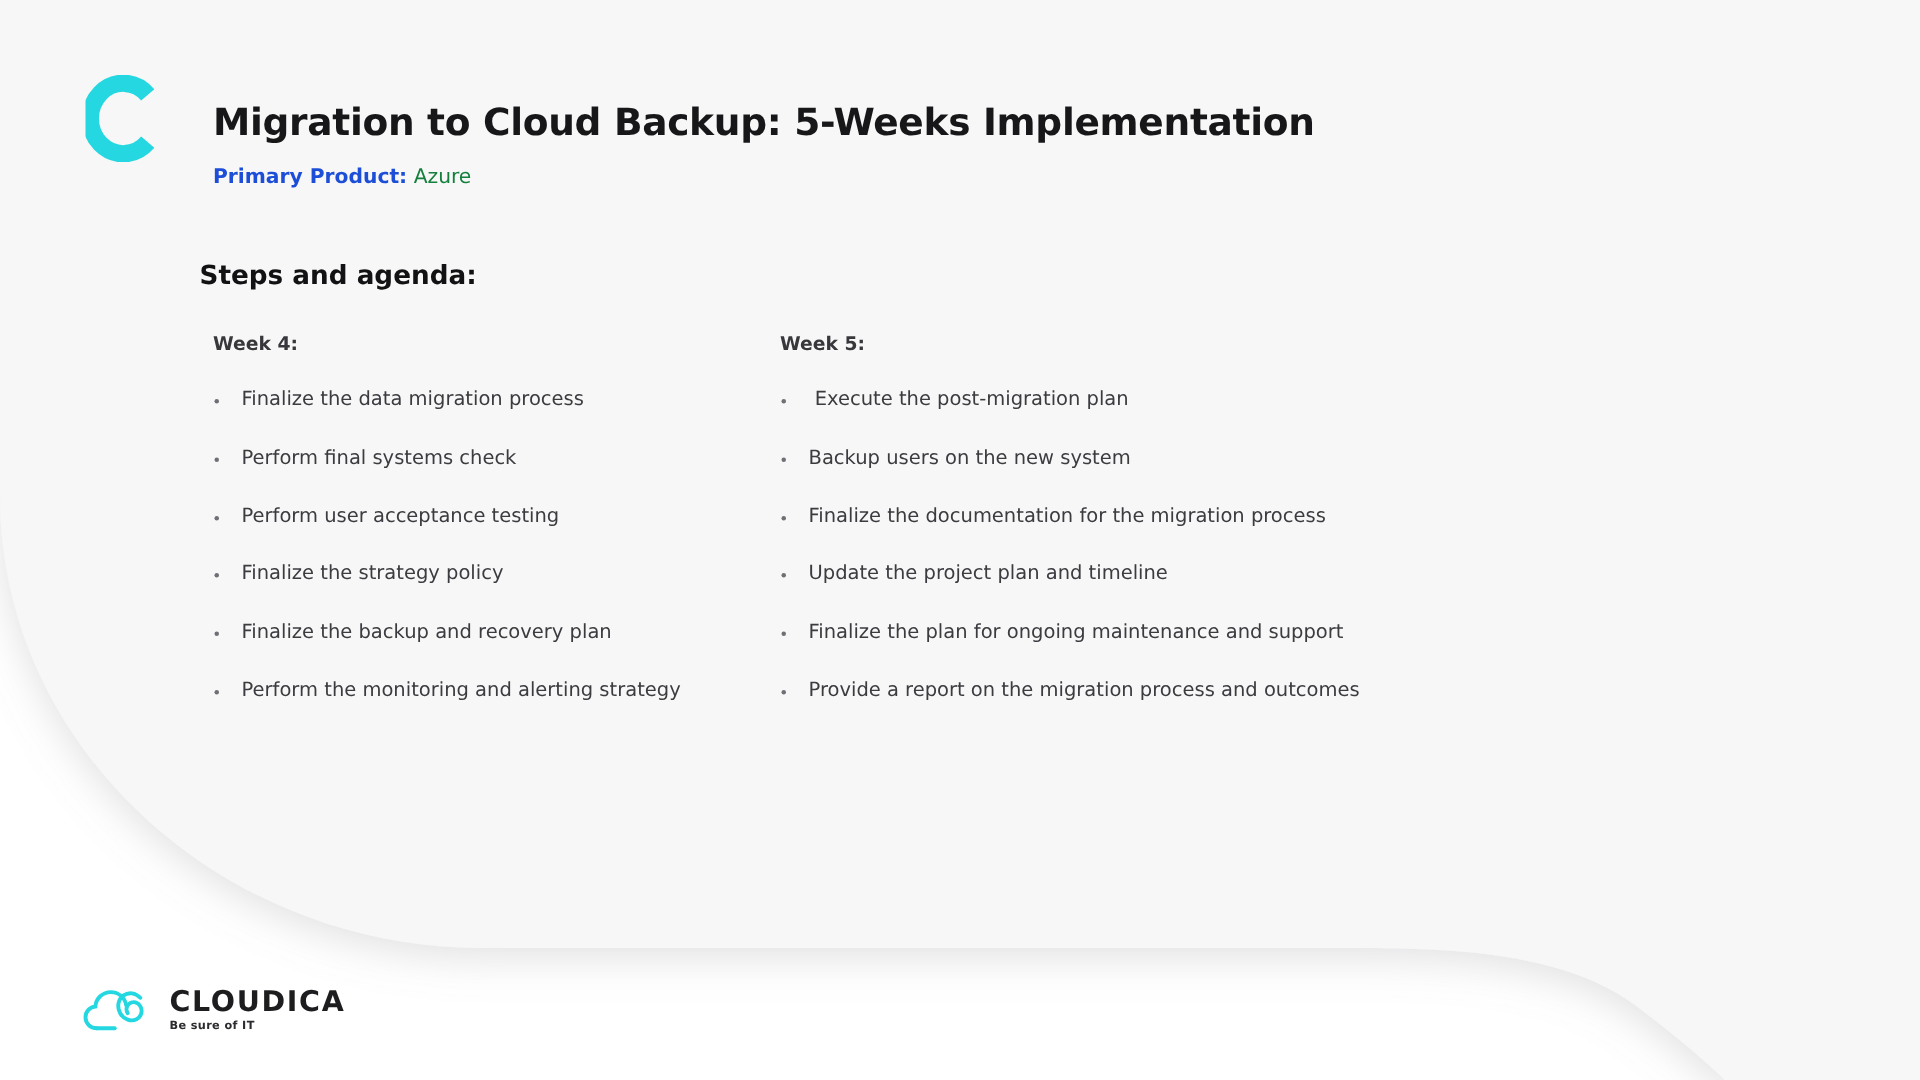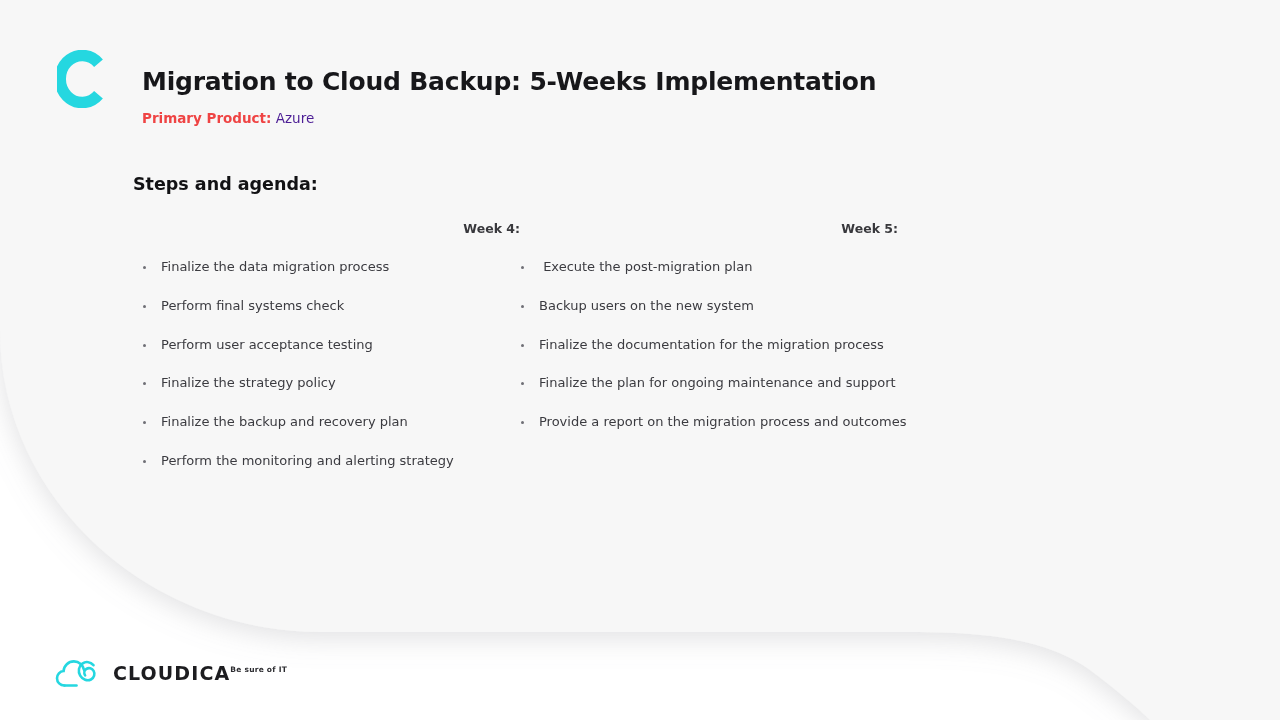--- a/index.html
+++ b/index.html
@@ -64,25 +64,25 @@
   .subtitle {
     position: absolute;
     left: 142px;
     top: 110px;
     font-size: 13.5px;
     color: #232326;
     white-space: nowrap;
   }
   .subtitle .lbl {
     font-weight: 700;
-    color: #ef4444;
+    color: #1d4ed8;
   }
   .subtitle .val {
     font-weight: 400;
-    color: #4c1d95;
+    color: #15803d;
   }
 
   
   .section-heading {
     position: absolute;
     left: 133px;
     top: 174px;
     font-size: 17.5px;
     font-weight: 700;
     color: #121214;
@@ -103,21 +103,20 @@
     flex: 0 0 auto;
   }
   .col.col-2 { margin-left: 0px; }
 
   .col-title {
     font-size: 12.5px;
     font-weight: 700;
     color: #38383c;
     margin: 0 0 23px 0;
     white-space: nowrap;
-    text-align: right;
   }
 
   .bullets {
     list-style: none;
     margin: 0;
     padding: 0;
   }
   .bullets li {
     position: relative;
     padding-left: 19px;
@@ -143,21 +142,21 @@
     position: absolute;
     left: 55px;
     top: 655px;
     display: flex;
     align-items: center;
     gap: 10px;
   }
   .footer-mark { width: 48px; height: 36px; }
   .footer-mark svg { display: block; width: 48px; height: 36px; }
 
-  .footer-text { display: flex; flex-direction: row; justify-content: center; }
+  .footer-text { display: flex; flex-direction: column; justify-content: center; }
   .wordmark {
     font-size: 19px;
     font-weight: 700;
     letter-spacing: 1.1px;
     color: #1d1d20;
     line-height: 1;
   }
   .tagline {
     font-size: 7.5px;
     font-weight: 600;
@@ -221,20 +220,21 @@
         <li>Perform the monitoring and alerting strategy</li>
       </ul>
     </div>
 
     <div class="col col-2">
       <div class="col-title">Week 5:</div>
       <ul class="bullets">
         <li> Execute the post-migration plan</li>
         <li>Backup users on the new system</li>
         <li>Finalize the documentation for the migration process</li>
+        <li>Update the project plan and timeline</li>
         <li>Finalize the plan for ongoing maintenance and support</li>
         <li>Provide a report on the migration process and outcomes</li>
       </ul>
     </div>
 
   </div>
 
   <div class="footer-logo">
     <div class="footer-mark">
       <svg viewBox="0 0 48 36" xmlns="http://www.w3.org/2000/svg" aria-hidden="true">

